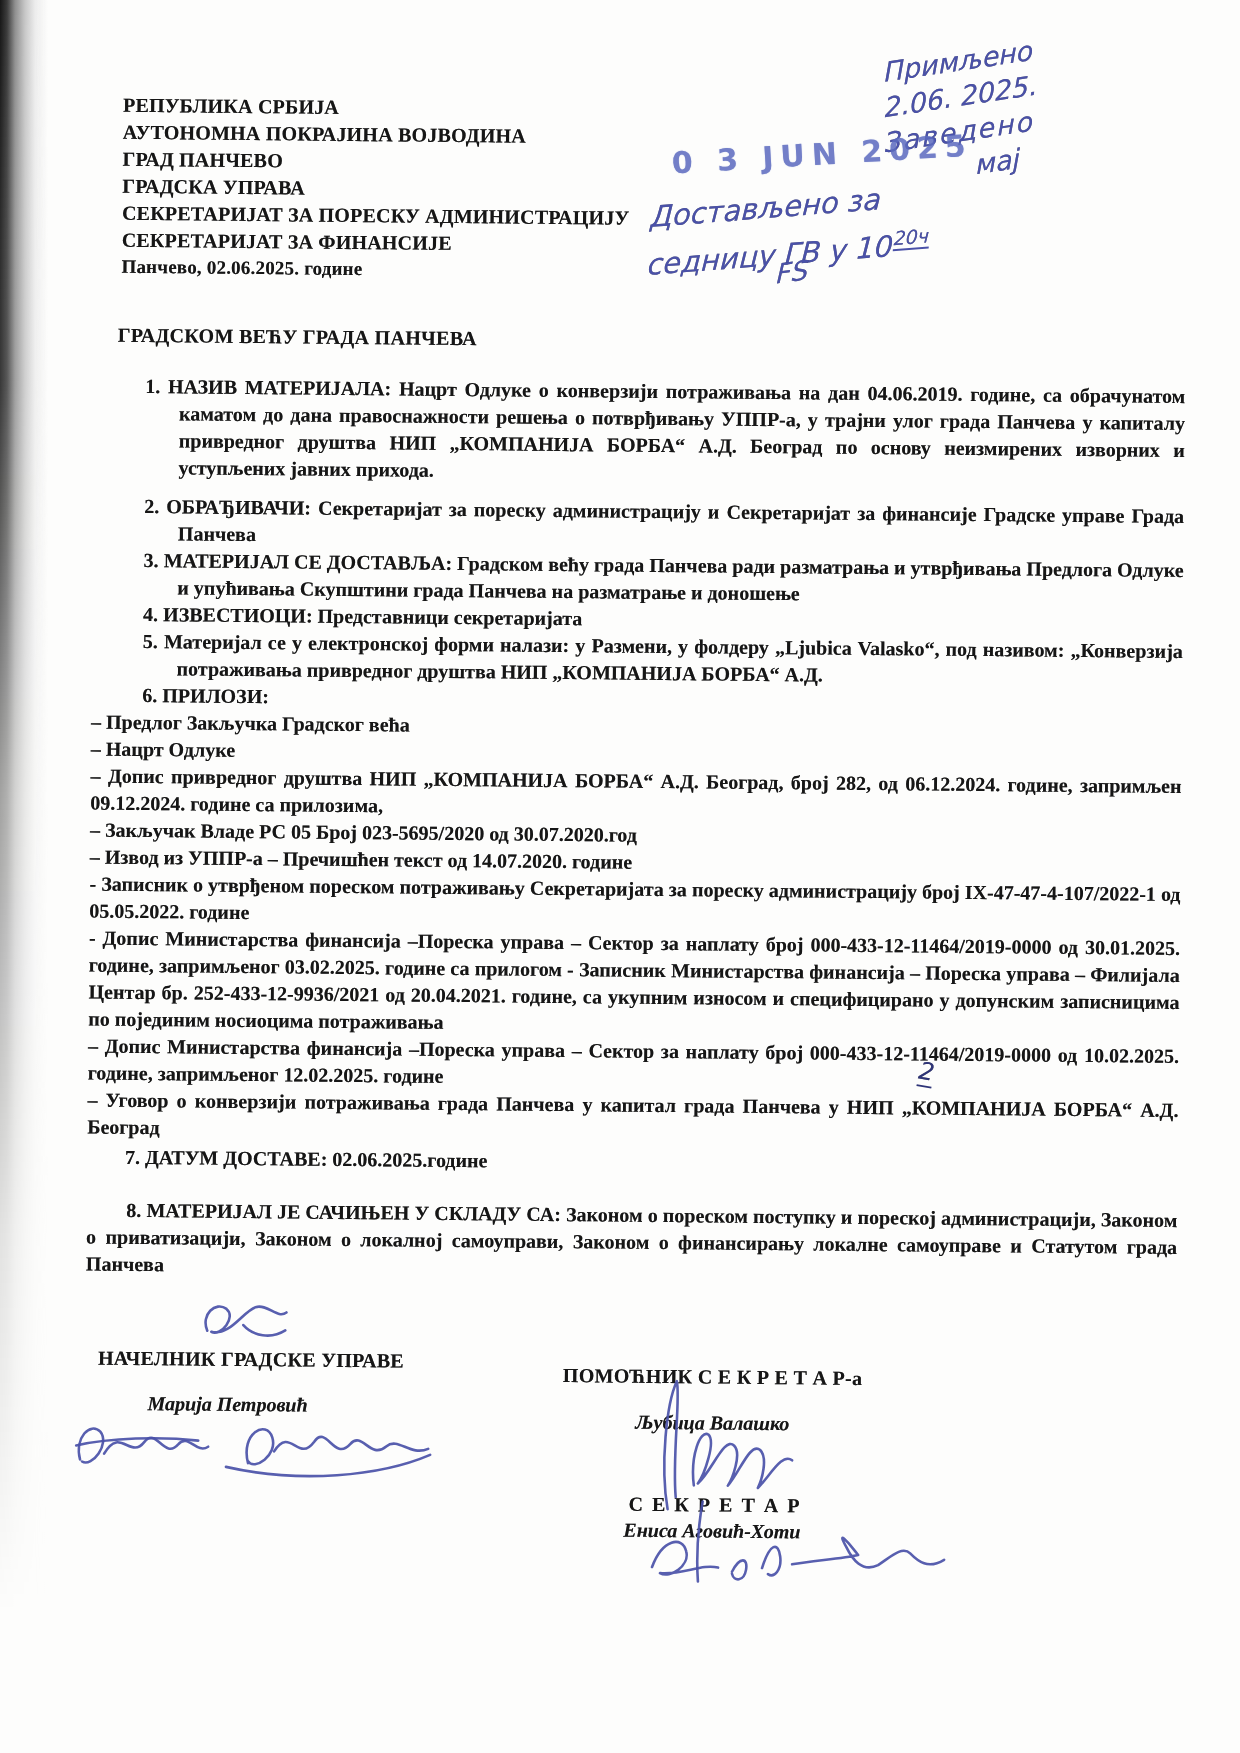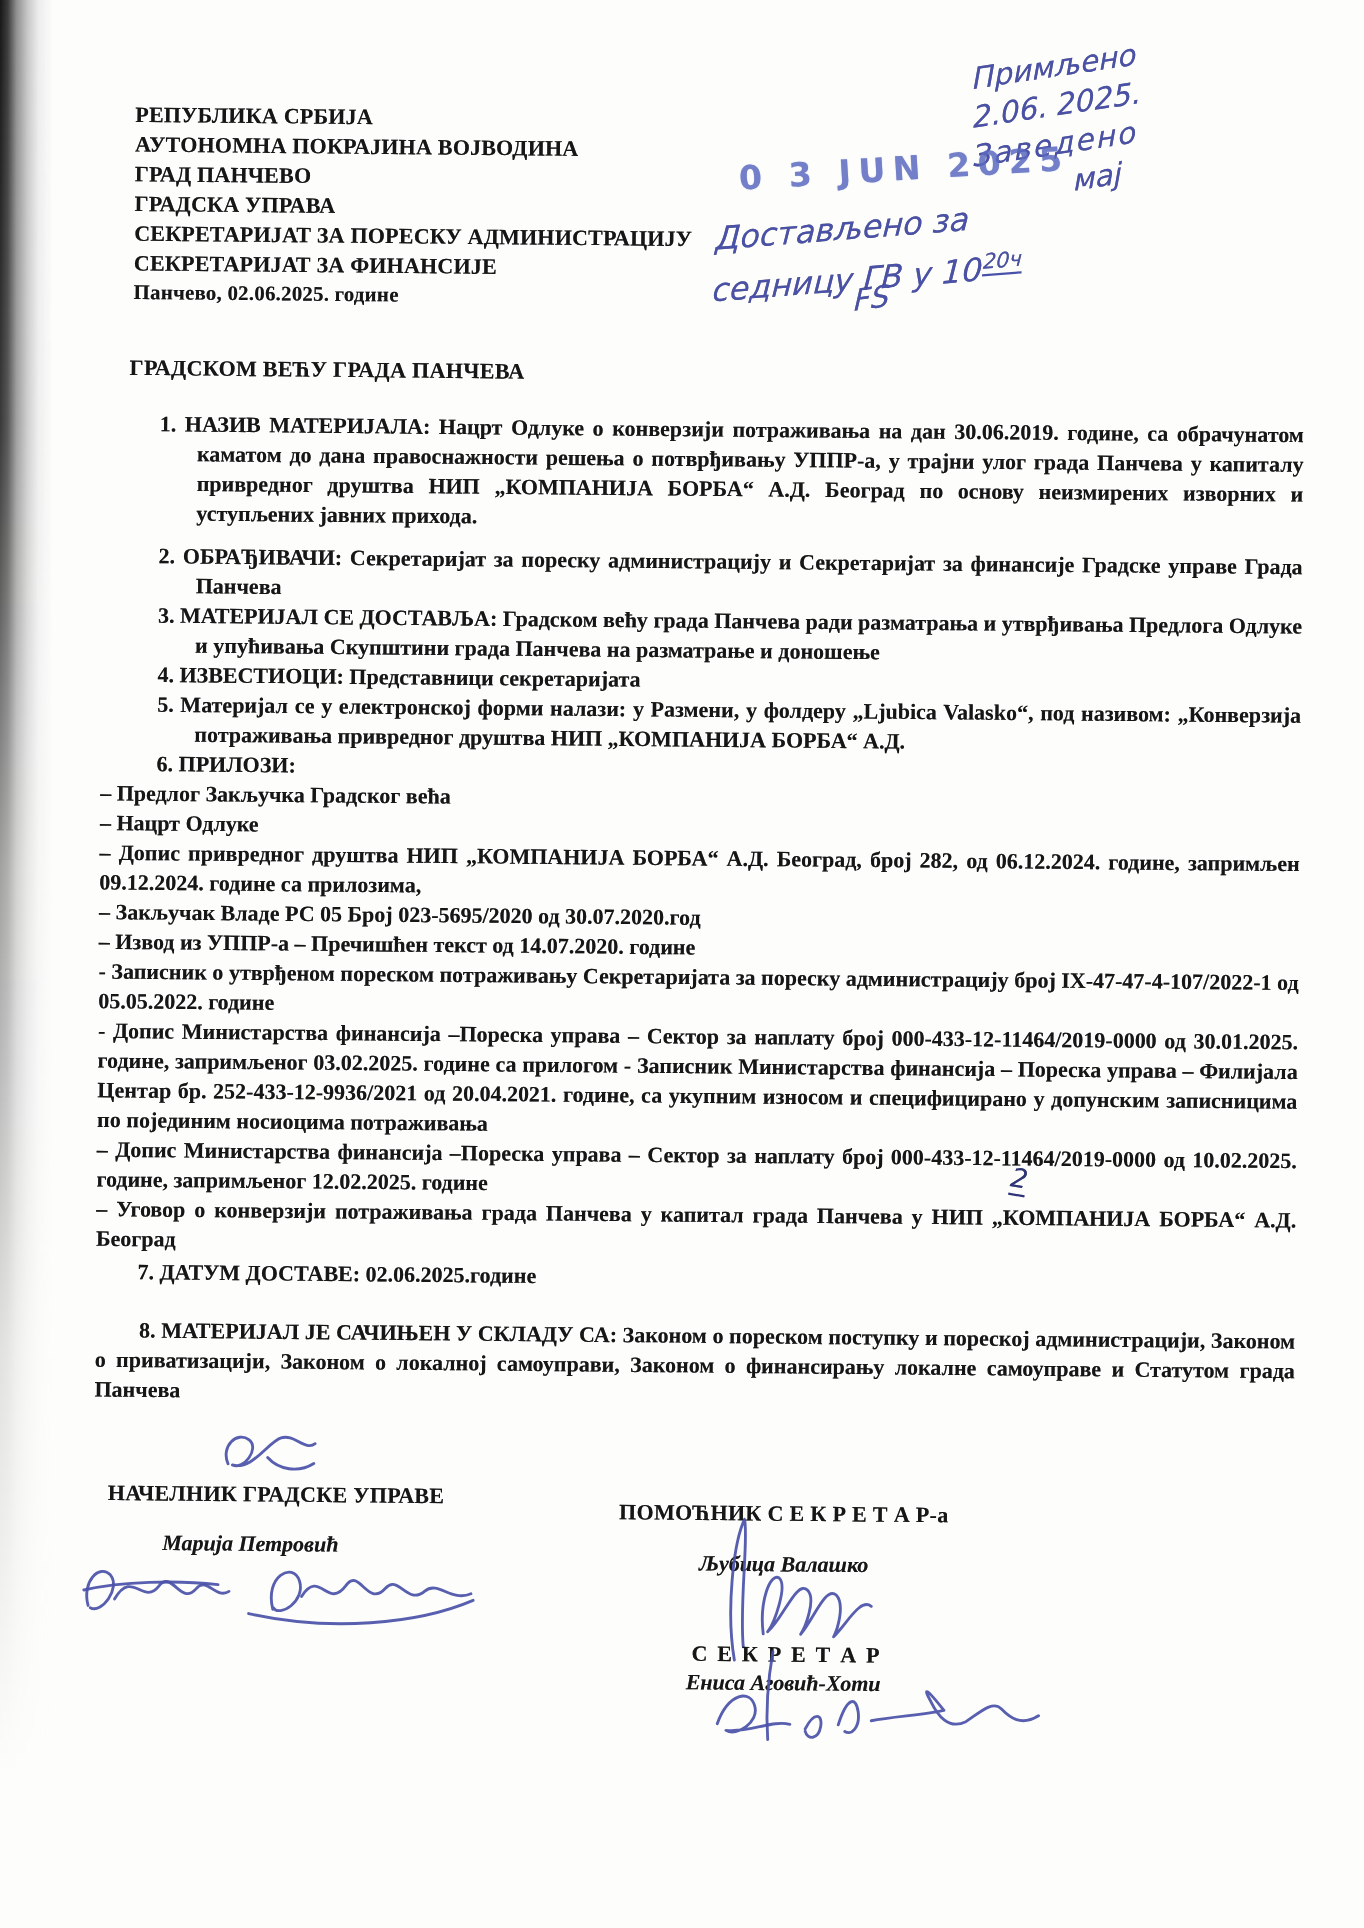--- a/index.html
+++ b/index.html
@@ -85,21 +85,21 @@
 
     <div class="hand delivery-note">
       <div>Достављено за</div>
       <div><span>седницу ГВ у 10</span><sup>20ч</sup></div>
     </div>
     <div class="hand paraph">FS</div>
 
     <div class="addressee">ГРАДСКОМ ВЕЋУ ГРАДА ПАНЧЕВА</div>
 
     <div class="main">
-      <p class="num-item gap-after"><span>1.</span> <span>НАЗИВ МАТЕРИЈАЛА:</span> <span>Нацрт Одлуке о конверзији потраживања на дан 30.06.2019. године, са обрачунатом каматом до дана правоснажности решења о потврђивању УППР-а, у трајни улог града Панчева у капиталу привредног друштва НИП „КОМПАНИЈА БОРБА“ А.Д. Београд по основу неизмирених изворних и уступљених јавних прихода.</span></p>
+      <p class="num-item gap-after"><span>1.</span> <span>НАЗИВ МАТЕРИЈАЛА:</span> <span>Нацрт Одлуке о конверзији потраживања на дан 04.06.2019. године, са обрачунатом каматом до дана правоснажности решења о потврђивању УППР-а, у трајни улог града Панчева у капиталу привредног друштва НИП „КОМПАНИЈА БОРБА“ А.Д. Београд по основу неизмирених изворних и уступљених јавних прихода.</span></p>
       <p class="num-item"><span>2.</span> <span>ОБРАЂИВАЧИ:</span>  <span>Секретаријат за пореску администрацију и Секретаријат за финансије Градске управе Града Панчева</span></p>
       <p class="num-item"><span>3.</span> <span>МАТЕРИЈАЛ СЕ ДОСТАВЉА:</span> <span>Градском већу града Панчева ради разматрања и утврђивања Предлога Одлуке и упућивања Скупштини града Панчева на разматрање и доношење</span></p>
       <p class="num-item"><span>4.</span> <span>ИЗВЕСТИОЦИ:</span> <span>Представници секретаријата</span></p>
       <p class="num-item"><span>5.</span> <span>Материјал се у електронској форми налази: у Размени, у фолдеру „Ljubica Valasko“, под називом: „Конверзија потраживања привредног друштва НИП „КОМПАНИЈА  БОРБА“ А.Д.</span></p>
       <p class="num-item"><span>6.</span> <span>ПРИЛОЗИ:</span></p>
 
       <p class="att">– Предлог Закључка Градског већа</p>
       <p class="att">– Нацрт Одлуке</p>
       <p class="att">– Допис  привредног друштва НИП „КОМПАНИЈА  БОРБА“ А.Д. Београд, број 282,  од 06.12.2024. године, запримљен 09.12.2024. године са прилозима,</p>
       <p class="att">– Закључак Владе РС  05 Број 023-5695/2020 од 30.07.2020.год</p>

